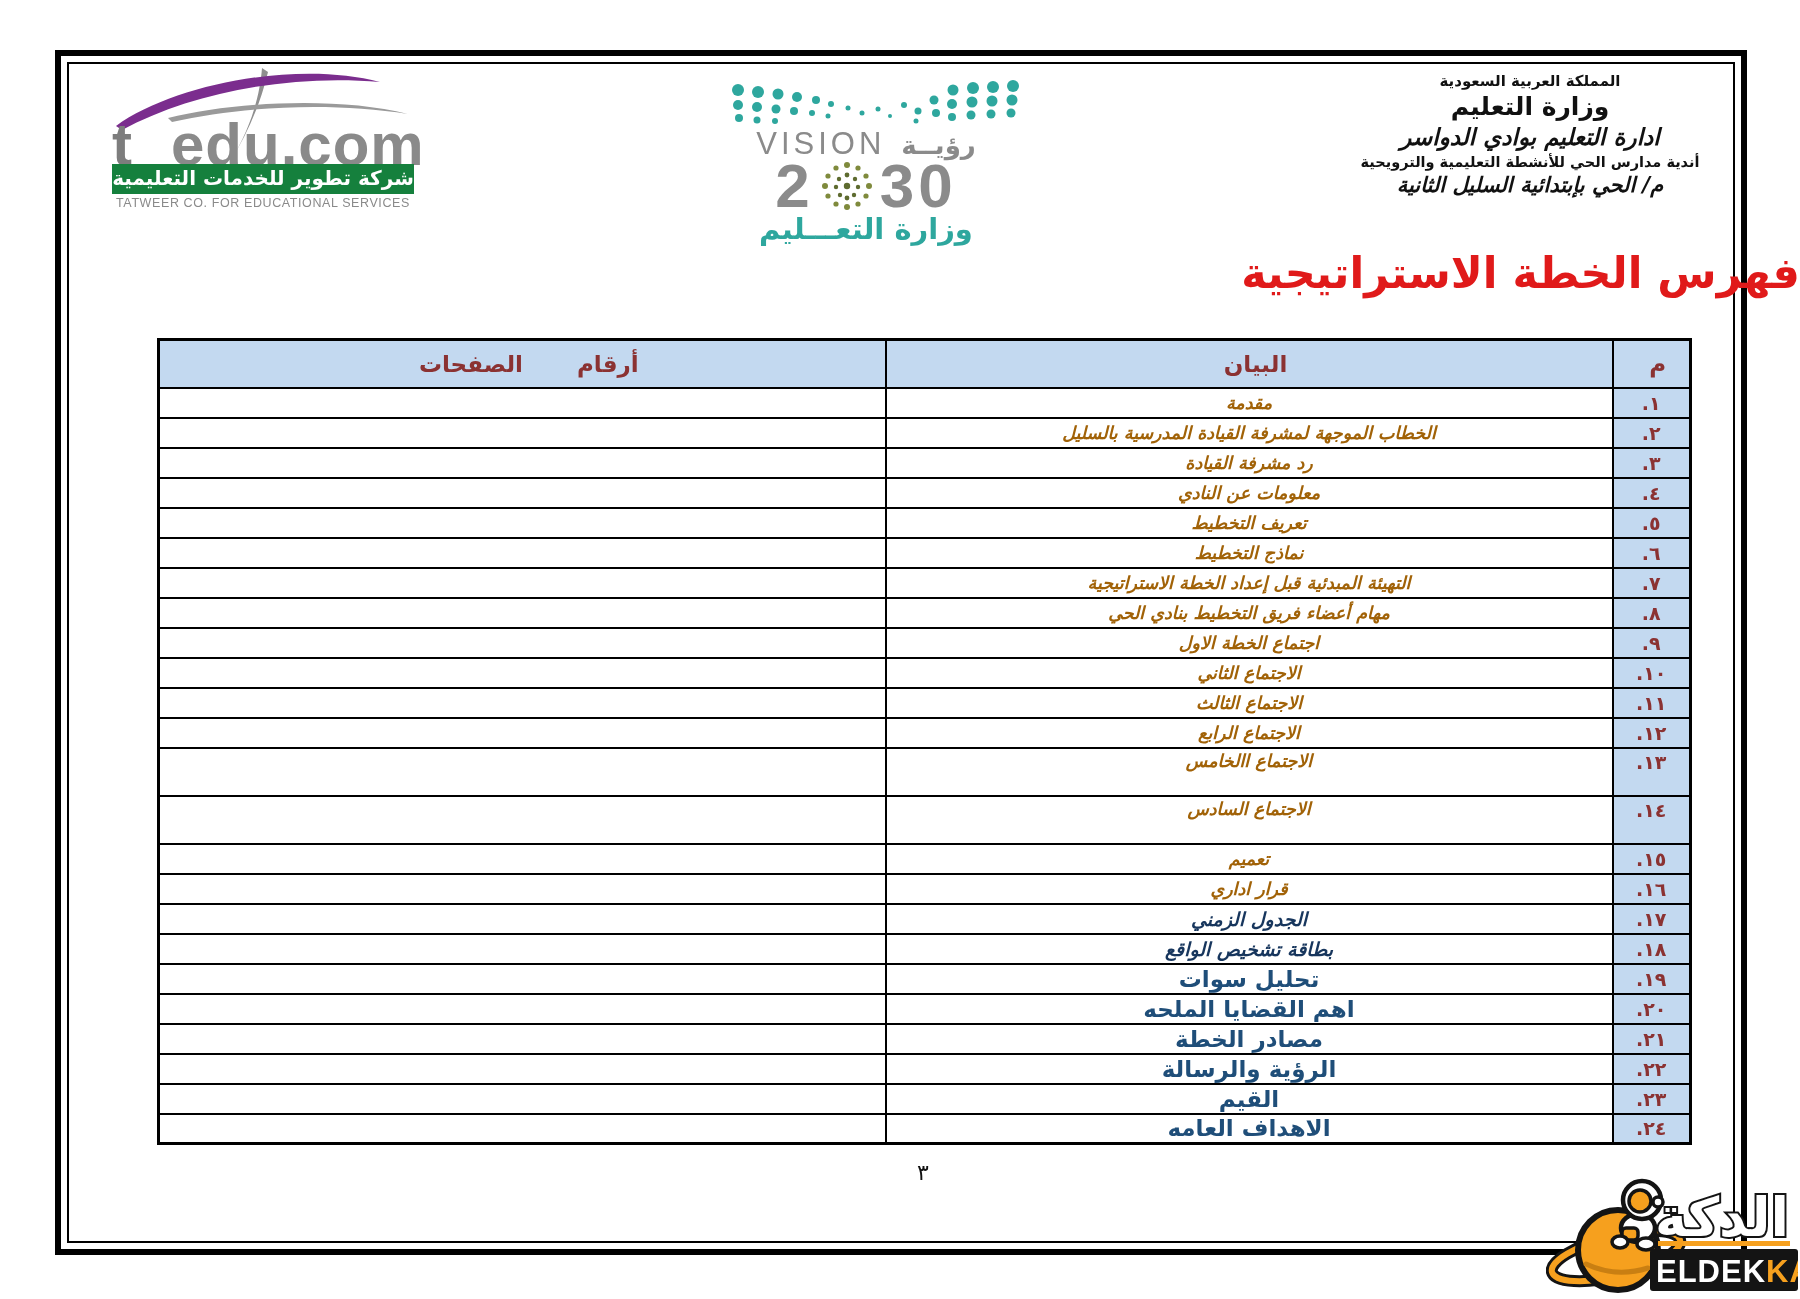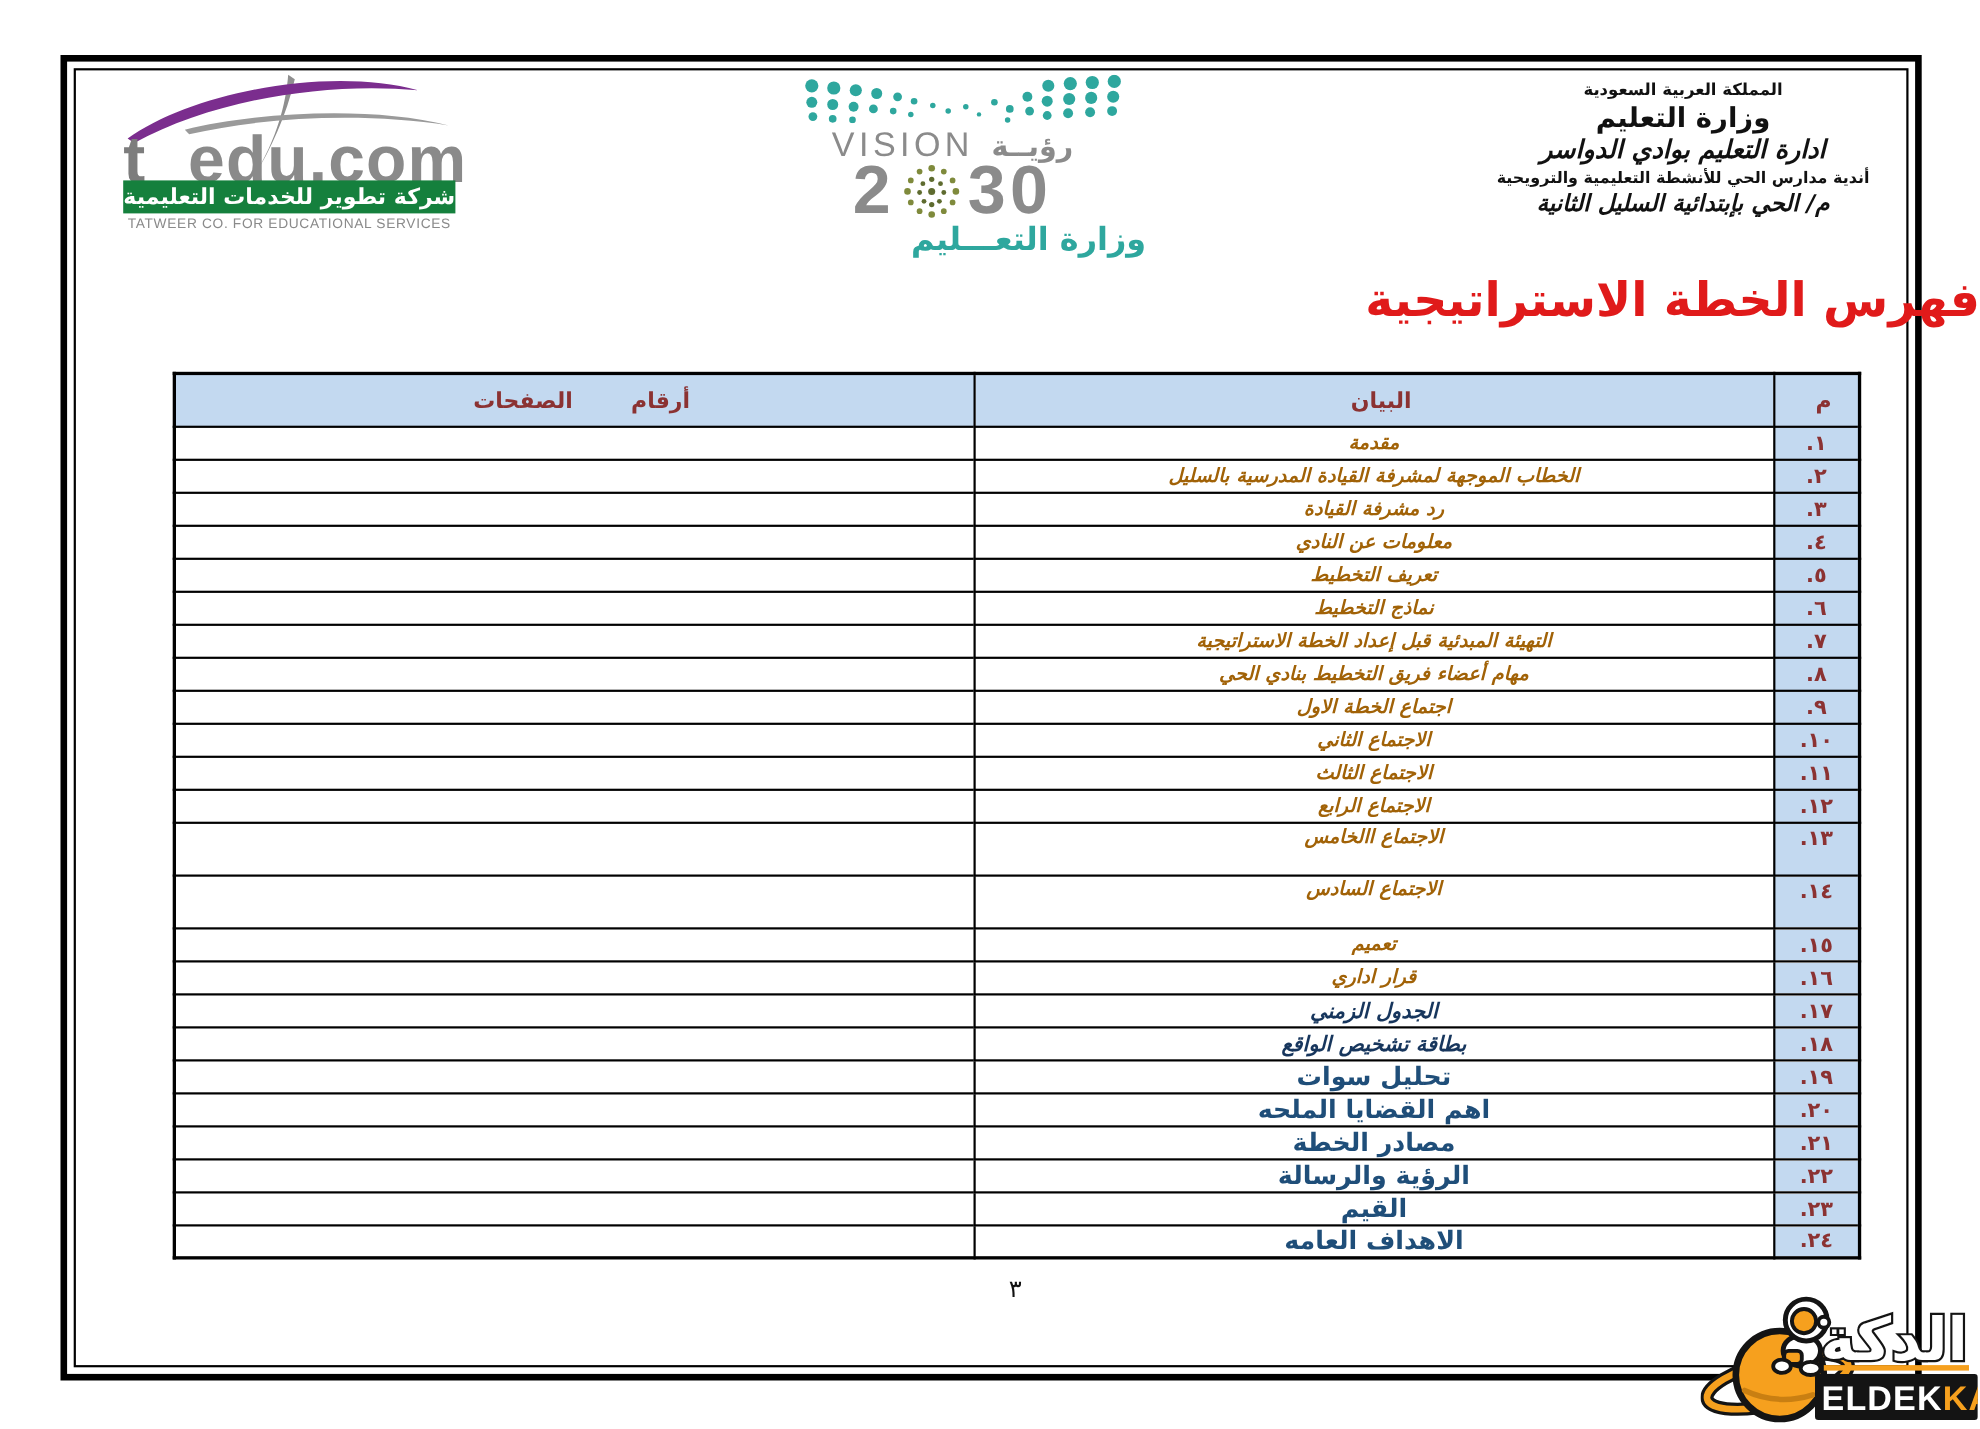--- a/index.html
+++ b/index.html
@@ -17,21 +17,21 @@
   .tatweer-brand { position:absolute; left:0; top:44px; width:100%; text-align:center;
       font-family:"Liberation Sans","DejaVu Sans",sans-serif; font-weight:bold; color:#8a8a8a;
       font-size:60px; letter-spacing:1px; }
   .tatweer-brand .brand-t { margin-right:38px; color:#7d7d7d; }
   .tatweer-arabic-bar { position:absolute; left:0; top:98px; width:100%; background:#15803d; color:#fff;
       direction:rtl; font-weight:bold; font-size:20px; text-align:center; padding:2px 0 4px; }
   .tatweer-caption { position:absolute; left:0; top:130px; width:100%; text-align:center; color:#8a8a8a;
       font-family:"Liberation Sans","DejaVu Sans",sans-serif; font-size:12.5px; letter-spacing:0.6px; }
 
   
-  .vision-logo { position:absolute; left:690px; top:68px; width:352px; height:152px; text-align:right; }
+  .vision-logo { position:absolute; left:690px; top:80px; width:352px; height:152px; text-align:center; }
   .vision-line { display:flex; justify-content:center; align-items:baseline; gap:16px;
       color:#8b8b8b; margin-top:-2px; }
   .vision-en { font-family:"Liberation Sans","DejaVu Sans",sans-serif; font-size:31px; letter-spacing:4px; }
   .vision-ar { font-size:26px; font-weight:bold; direction:rtl; }
   .year-line { display:flex; justify-content:center; align-items:center; gap:4px;
       font-family:"Liberation Sans","DejaVu Sans",sans-serif; color:#8b8b8b;
       font-size:62px; font-weight:bold; letter-spacing:4px; line-height:56px; margin-top:-4px; }
   .ministry-line { color:#2EA79E; font-weight:bold; font-size:29px; direction:rtl; margin-top:-2px; }
 
   
@@ -47,21 +47,21 @@
   .doc-title { position:absolute; left:0; top:248px; width:100%; text-align:right; direction:rtl;
       color:#E01A1A; font-size:43px; font-weight:bold; }
 
   
   .toc-table-wrap { position:absolute; left:157px; top:338px; width:1532px; }
   table.toc { width:100%; border-collapse:collapse; direction:rtl; table-layout:fixed;
       border:3px solid #000; }
   table.toc th, table.toc td { border:2.5px solid #000; overflow:hidden; }
   th.col-num, td.col-num { background:#C3D9F0; }
   thead th { background:#C3D9F0; color:#8B3232; font-weight:bold; height:48px;
-      font-size:20px; vertical-align:middle;padding-left:13px; }
+      font-size:23px; vertical-align:middle;padding-left:13px; }
   th.pages-header { word-spacing:46px; }
   td.col-num { color:#8B3232; font-weight:bold; font-size:19px; text-align:center;
       vertical-align:middle; }
   td.col-statement { text-align:center; vertical-align:middle; padding:0 6px; }
   td.col-pages { background:#fff; }
   tr.toc-row { height:30px; }
   tr.toc-row.tall { height:48px; }
   tr.toc-row.tall td { vertical-align:top; padding-top:2px; }
   .black-italic { color:#a16207; font-style:italic; font-weight:bold; font-size:17.5px; }
   .navy-italic  { color:#17365D; font-style:italic; font-weight:bold; font-size:19px; }

